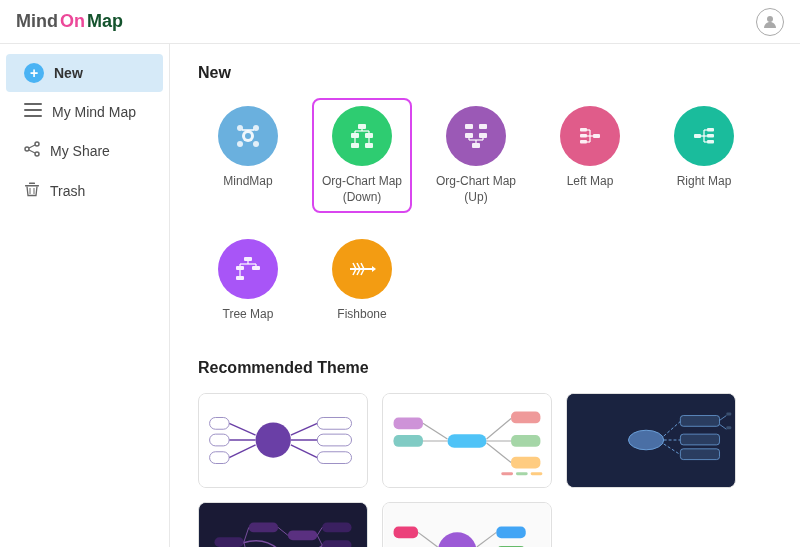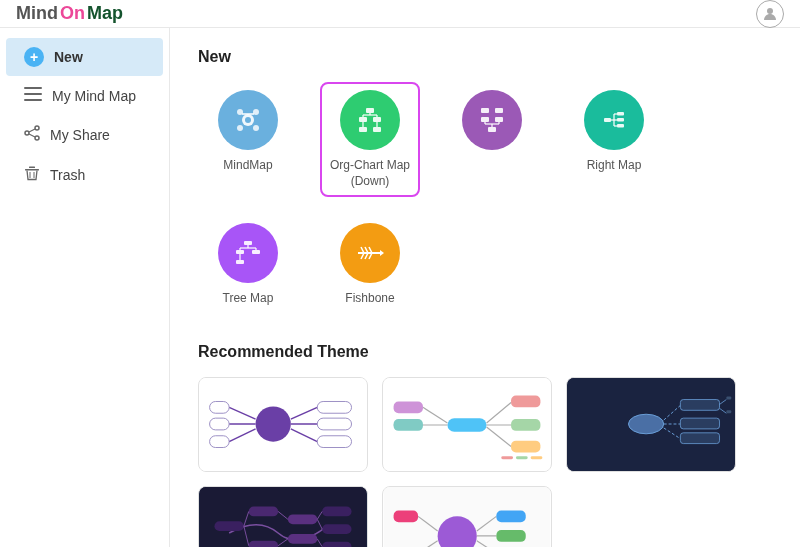--- a/index.html
+++ b/index.html
@@ -1,21 +1,21 @@
 <!DOCTYPE html>
 <html><head>
   <meta charset="utf-8">
   <style>
     * { box-sizing: border-box; margin: 0; padding: 0; }
     body { font-family: Arial, sans-serif; background: #fff; width: 800px; height: 547px; overflow: hidden; display: flex; flex-direction: column; }
 
     
     .header {
       display: flex; align-items: center; justify-content: space-between;
-      padding: 8px 16px; border-bottom: 1px solid #e8e8e8; height: 28px;
+      padding: 8px 16px; border-bottom: 1px solid #e8e8e8; height: 44px;
     }
     .logo { display: flex; align-items: center; gap: 2px; }
     .logo-mind { color: #555; font-size: 18px; font-weight: bold; }
     .logo-on { color: #ec4899; font-size: 18px; font-weight: bold; }
     .logo-map { color: #14532d; font-size: 18px; font-weight: bold; }
     .header-user { width: 28px; height: 28px; border-radius: 50%; border: 1.5px solid #aaa; display: flex; align-items: center; justify-content: center; cursor: pointer; color: #888; font-size: 14px; }
 
     
     .layout { display: flex; flex: 1; overflow: hidden; }
 
@@ -36,21 +36,21 @@
       display: flex; align-items: center; justify-content: center;
       width: 20px; height: 20px; border-radius: 50%; background: #4ab3f4;
       color: white; font-size: 14px; font-weight: bold;
     }
 
     
     .main { flex: 1; padding: 20px 28px; overflow-y: auto; }
     .section-title { font-size: 16px; font-weight: bold; color: #222; margin-bottom: 16px; }
 
     
-    .map-grid { display: flex; flex-wrap: wrap; gap: 22px; margin-bottom: 28px; }
+    .map-grid { display: flex; flex-wrap: wrap; gap: 14px; margin-bottom: 28px; }
     .map-card {
       display: flex; flex-direction: column; align-items: center;
       width: 100px; cursor: pointer; padding: 6px;
       border: 2px solid transparent; border-radius: 8px;
     }
     .map-card.selected { border: 2px solid #d946ef; border-radius: 8px; }
     .map-icon {
       width: 60px; height: 60px; border-radius: 50%;
       display: flex; align-items: center; justify-content: center;
       font-size: 28px; color: white; margin-bottom: 8px;
@@ -185,22 +185,39 @@
             <rect x="19" y="4" width="8" height="5" rx="1" fill="white" opacity="0.9"></rect>
             <rect x="5" y="13" width="8" height="5" rx="1" fill="white" opacity="0.9"></rect>
             <rect x="19" y="13" width="8" height="5" rx="1" fill="white" opacity="0.9"></rect>
             <rect x="12" y="23" width="8" height="5" rx="1" fill="white" opacity="0.9"></rect>
             <line x1="16" y1="23" x2="16" y2="20" stroke="white" stroke-width="1.2"></line>
             <line x1="9" y1="20" x2="23" y2="20" stroke="white" stroke-width="1.2"></line>
             <line x1="9" y1="18" x2="9" y2="20" stroke="white" stroke-width="1.2"></line>
             <line x1="23" y1="18" x2="23" y2="20" stroke="white" stroke-width="1.2"></line>
           </svg>
         </div>
-      </div>
-
+        <span class="map-label">Org-Chart Map (Up)</span>
+      </div>
+
+      <div class="map-card">
+        <div class="map-icon" style="background:#e05c8a;">
+          <svg width="32" height="32" viewBox="0 0 32 32">
+            <rect x="19" y="14" width="7" height="4" rx="1" fill="white" opacity="0.9"></rect>
+            <rect x="6" y="8" width="7" height="3.5" rx="1" fill="white" opacity="0.9"></rect>
+            <rect x="6" y="14" width="7" height="3.5" rx="1" fill="white" opacity="0.9"></rect>
+            <rect x="6" y="20" width="7" height="3.5" rx="1" fill="white" opacity="0.9"></rect>
+            <line x1="19" y1="16" x2="16" y2="16" stroke="white" stroke-width="1.2"></line>
+            <line x1="16" y1="10" x2="16" y2="22" stroke="white" stroke-width="1.2"></line>
+            <line x1="13" y1="10" x2="16" y2="10" stroke="white" stroke-width="1.2"></line>
+            <line x1="13" y1="16" x2="16" y2="16" stroke="white" stroke-width="1.2"></line>
+            <line x1="13" y1="22" x2="16" y2="22" stroke="white" stroke-width="1.2"></line>
+          </svg>
+        </div>
+        <span class="map-label">Left Map</span>
+      </div>
 
       <div class="map-card">
         <div class="map-icon" style="background:#1abc9c;">
           <svg width="32" height="32" viewBox="0 0 32 32">
             <rect x="6" y="14" width="7" height="4" rx="1" fill="white" opacity="0.9"></rect>
             <rect x="19" y="8" width="7" height="3.5" rx="1" fill="white" opacity="0.9"></rect>
             <rect x="19" y="14" width="7" height="3.5" rx="1" fill="white" opacity="0.9"></rect>
             <rect x="19" y="20" width="7" height="3.5" rx="1" fill="white" opacity="0.9"></rect>
             <line x1="13" y1="16" x2="16" y2="16" stroke="white" stroke-width="1.2"></line>
             <line x1="16" y1="10" x2="16" y2="22" stroke="white" stroke-width="1.2"></line>

